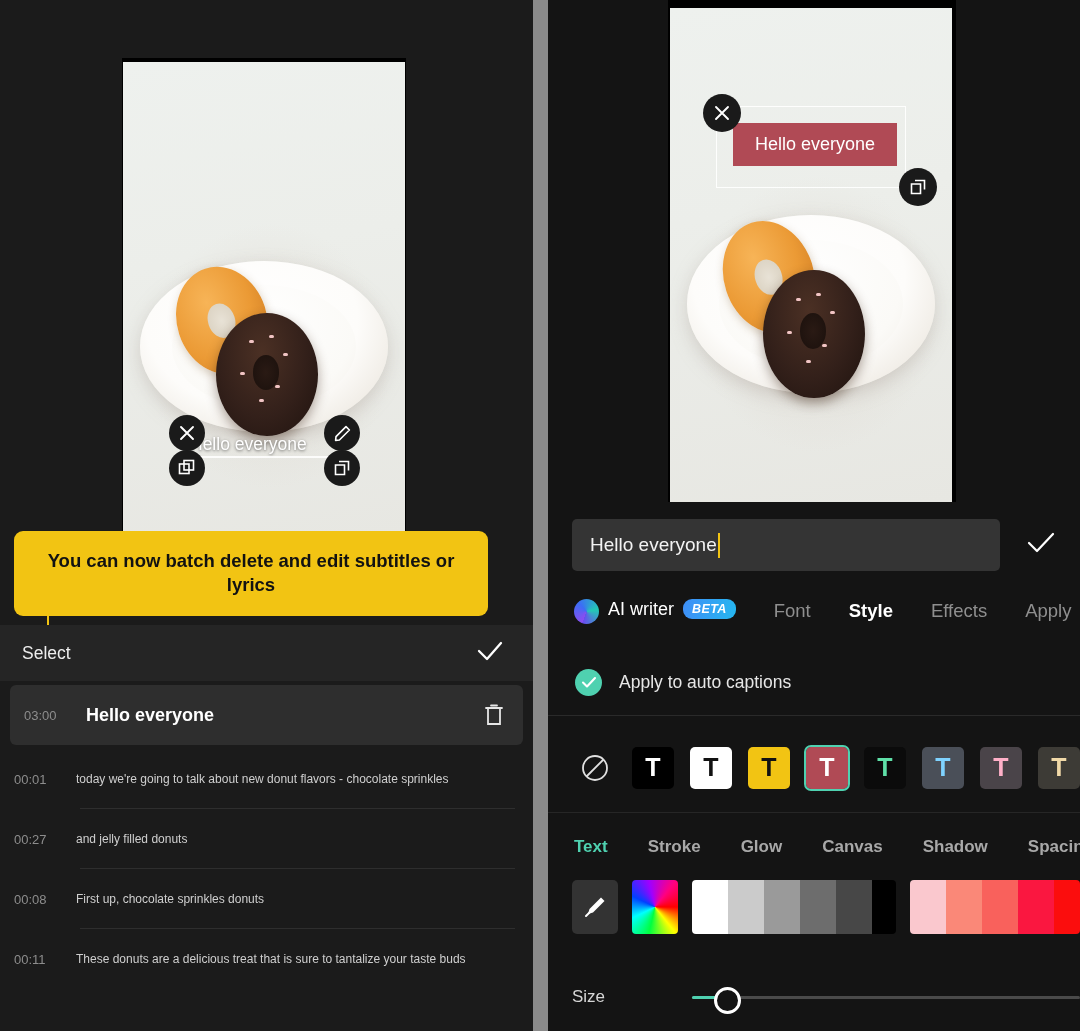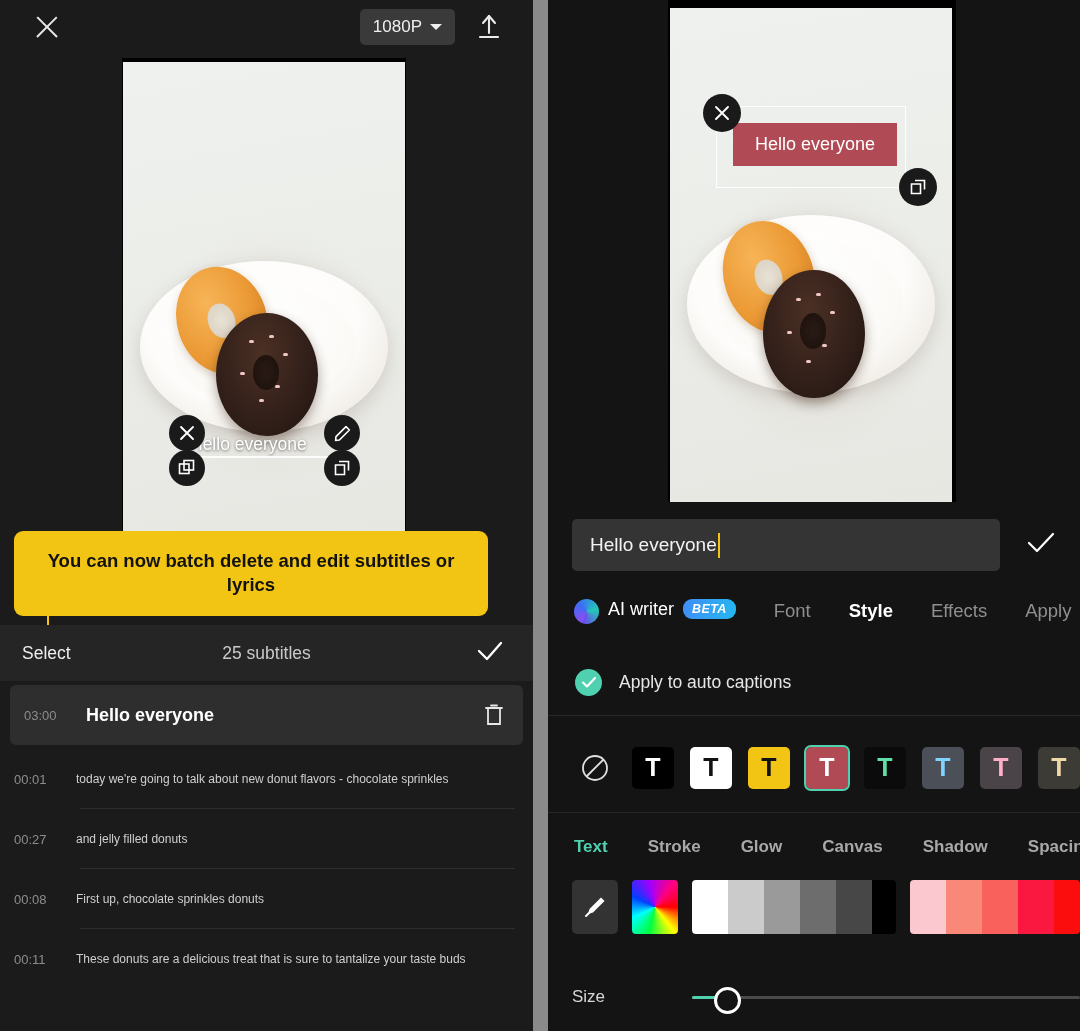--- a/index.html
+++ b/index.html
@@ -437,34 +437,20 @@
     cursor: pointer;
   }
 </style>
 </head>
 <body>
 
 <div class="app">
 
   <div class="left-panel">
 
-    <div class="topbar">
-      <div class="close-x"></div>
-
-      <div class="res-btn">
-        <span>1080P</span>
-        <span class="caret"></span>
-      </div>
-
-      <div class="upload-btn">
-        <svg width="32" height="32" viewBox="0 0 32 32">
-          <path d="M16 5 L16 22 M16 5 L10 12 M16 5 L22 12 M7 26 L25 26" stroke="#eaeaea" stroke-width="2.1" fill="none" stroke-linecap="round"></path>
-        </svg>
-      </div>
-    </div>
 
     <div class="lp-frame"></div>
     <div class="lp-img">
       <div class="photo">
         <div class="plate">
           <div class="plate-inner"></div>
         </div>
         <div class="donut-orange"></div>
         <div class="donut-choc">
           <i class="sprinkle" style="left:32%;top:22%"></i>
@@ -506,21 +492,20 @@
     </div>
 
     <div class="tip-stem"></div>
     <div class="tip-dot"></div>
     <div class="tooltip">
       <span>You can now batch delete and edit subtitles or lyrics</span>
     </div>
 
     <div class="sub-head">
       <span class="select-lbl">Select</span>
-      <span class="count-lbl">25 subtitles</span>
       <span class="ok-check">
         <svg width="30" height="24" viewBox="0 0 30 24">
             <path d="M4 12 L12 20 L26 4" stroke="#fff" stroke-width="2.3" fill="none" stroke-linecap="round" stroke-linejoin="round"></path>
           </svg>
       </span>
     </div>
 
     <div class="sub-list">
 
       <div class="sub-row active">

